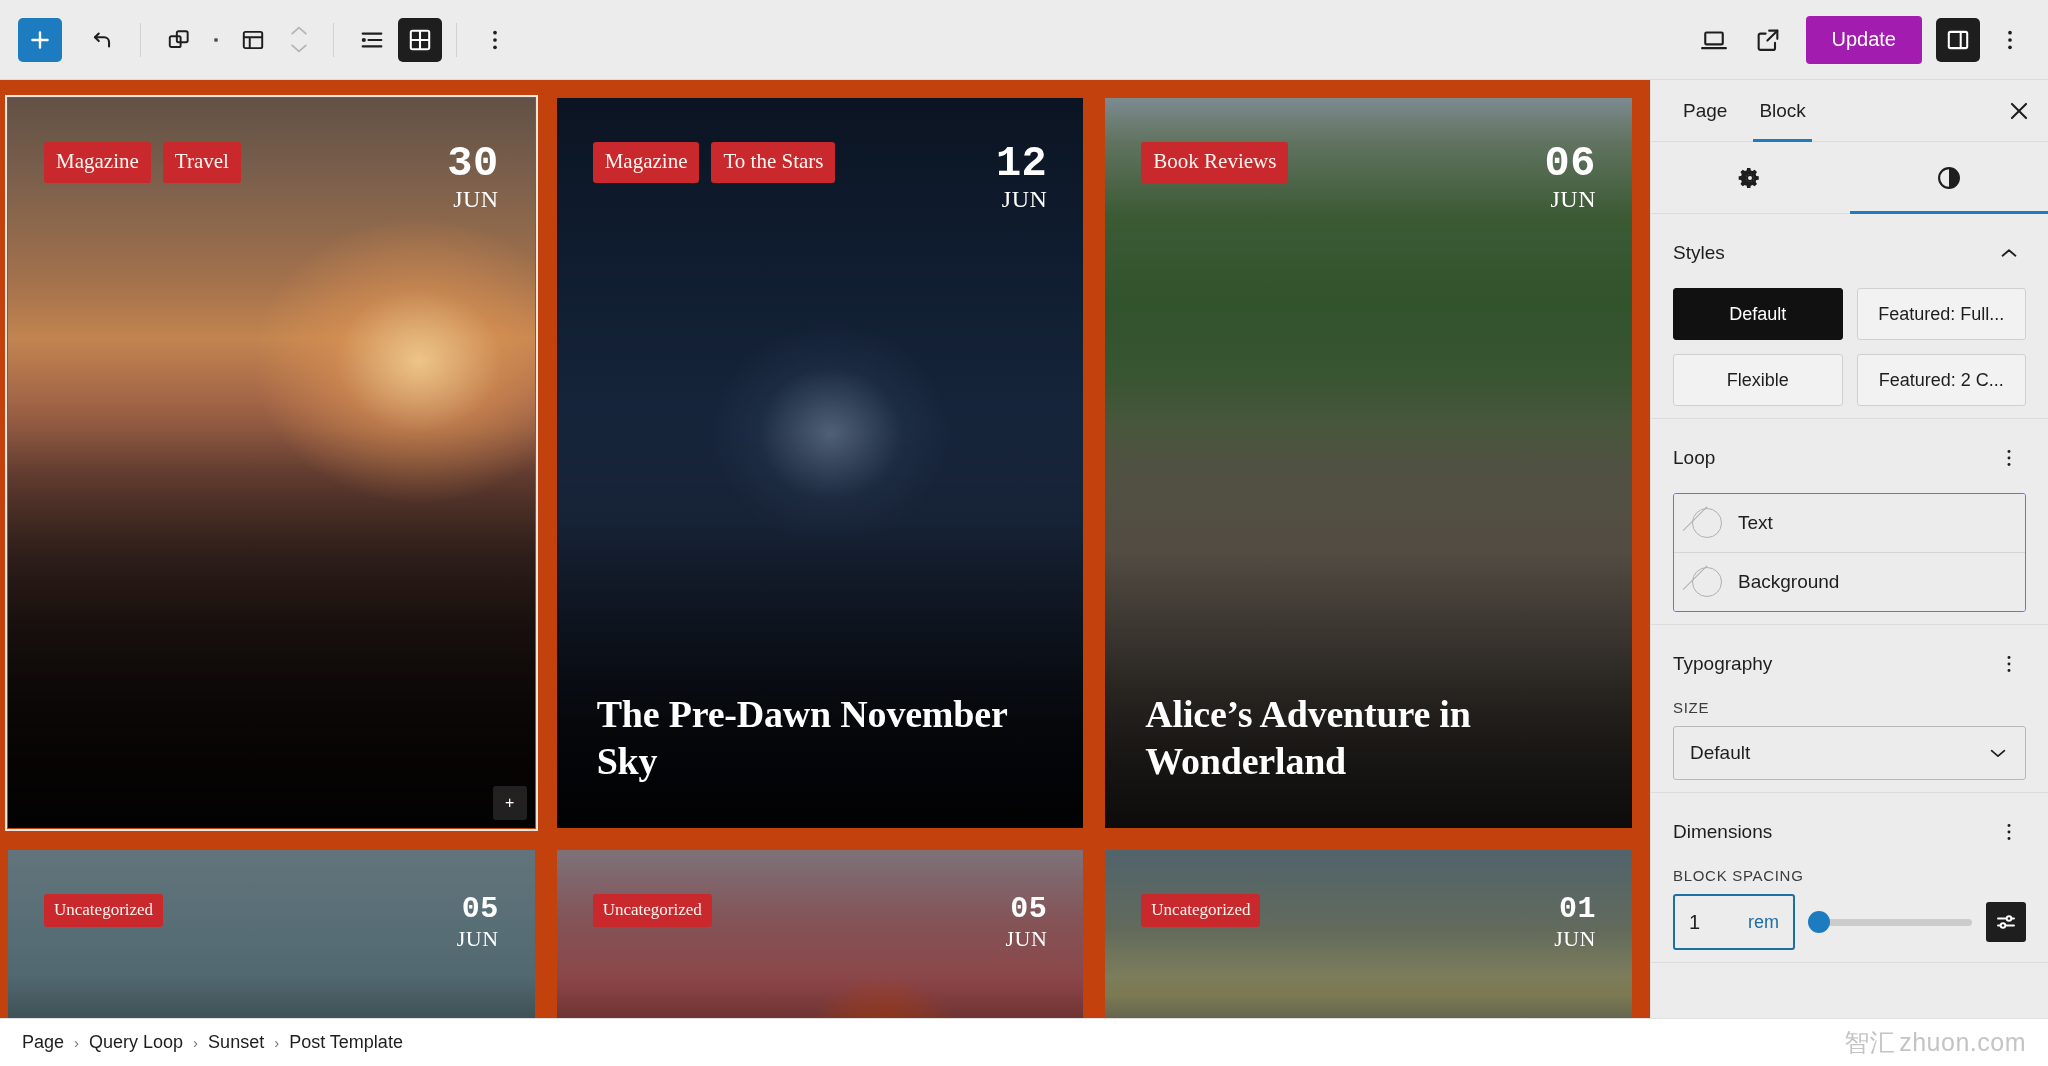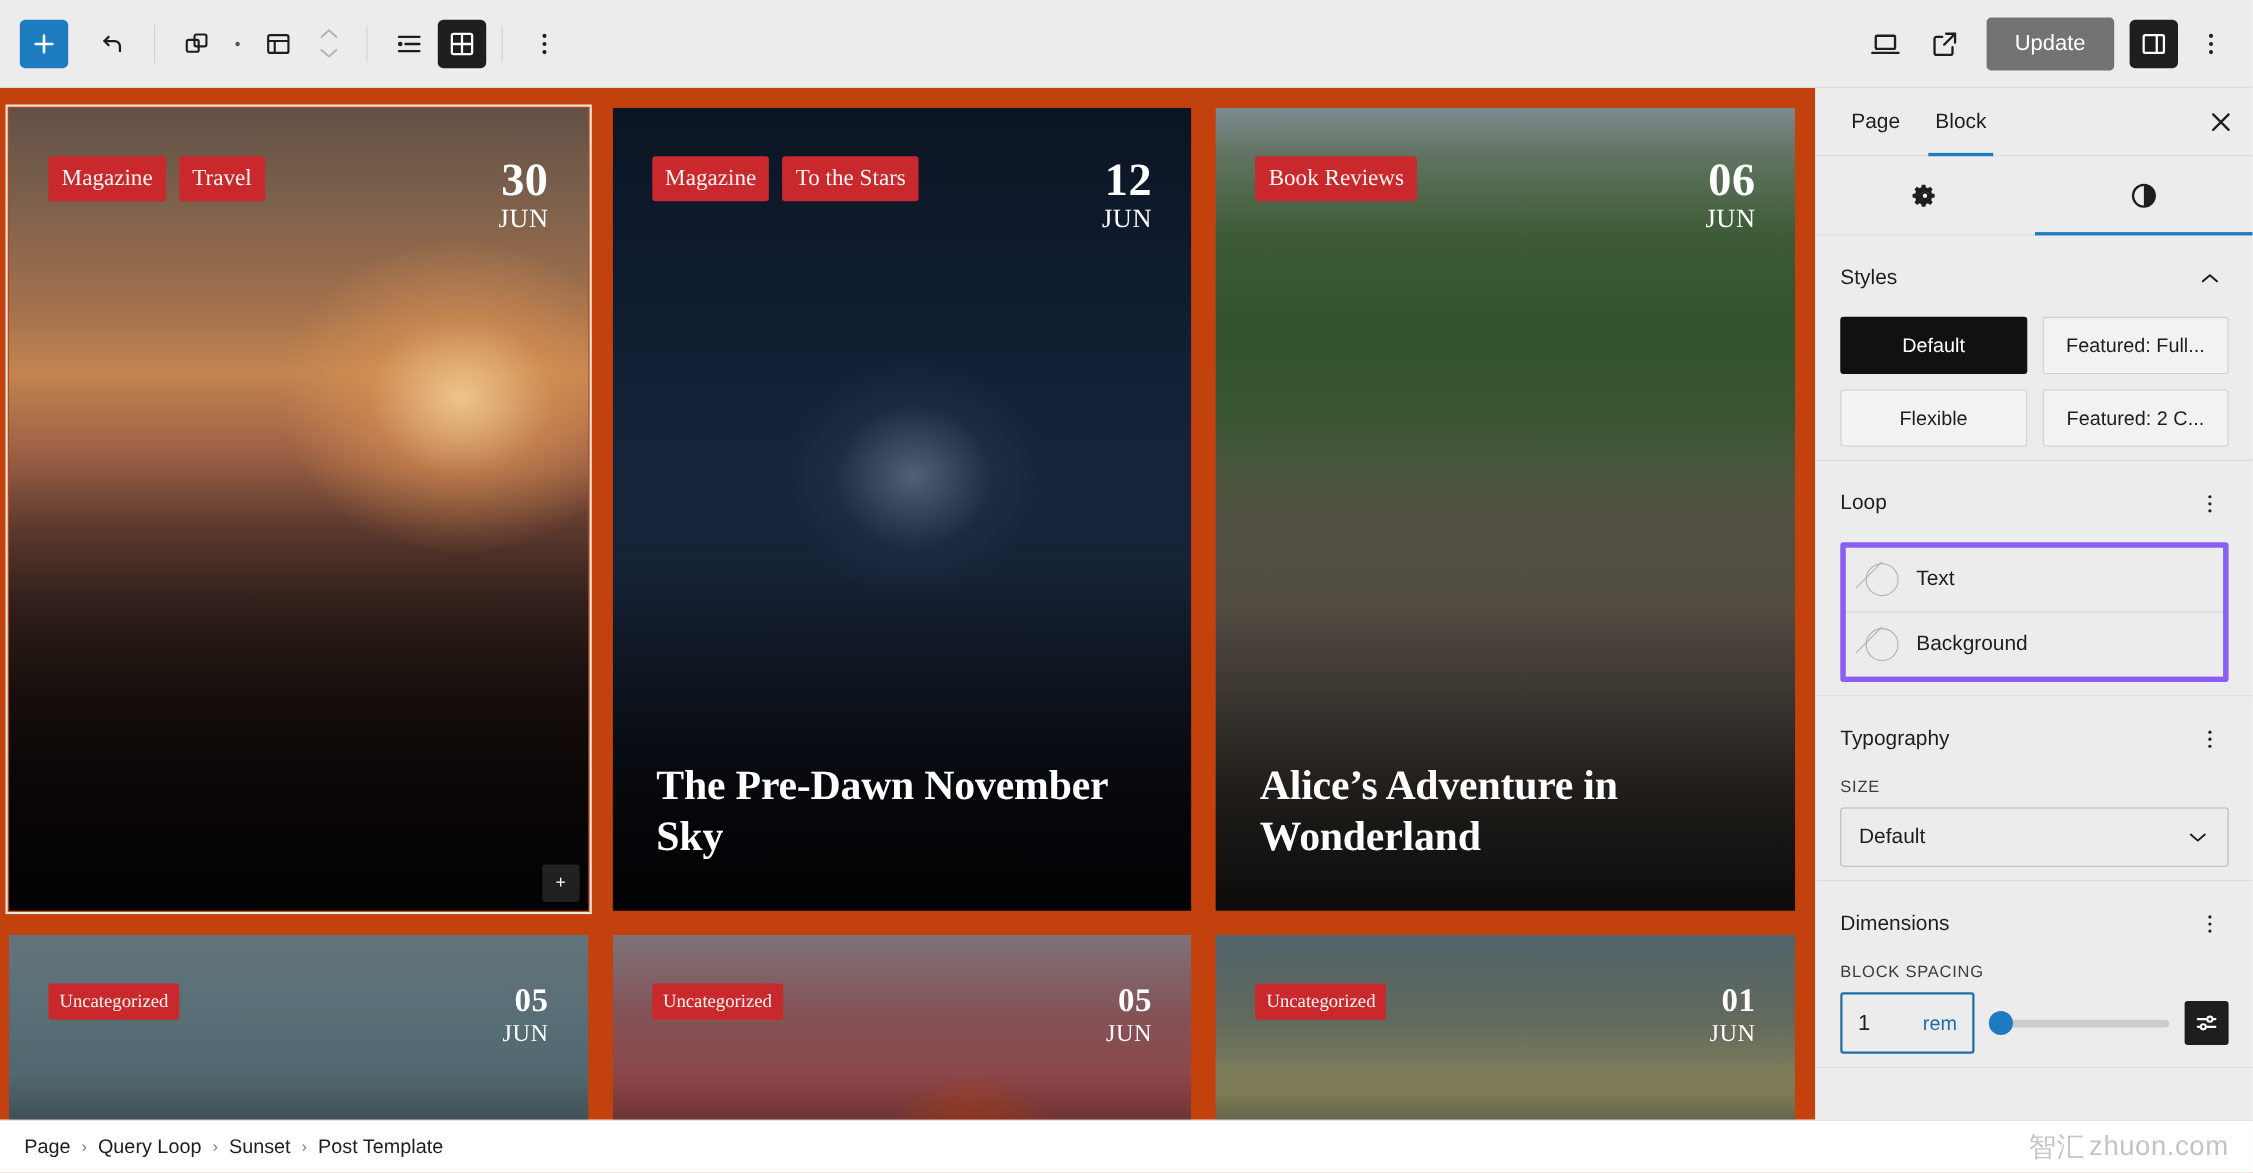--- a/index.html
+++ b/index.html
@@ -34,21 +34,21 @@
     border-radius: 5px; margin-right: 14px; margin-left: 8px;
   }
   .tb-btn.active-dark {
     background: #1e1e1e; color: #fff; width: 44px; height: 44px; border-radius: 5px;
   }
   .tb-btn.muted { color: #b4b4b4; }
   .tb-sep { width: 1px; height: 34px; background: #d2d2d2; margin: 0 12px; }
   .tb-dot { width: 4px; height: 4px; border-radius: 50%; background: #555; margin: 0 9px; }
   .stepper { display: flex; flex-direction: column; align-items: center; justify-content: center; width: 40px; height: 48px; gap: 5px; cursor: pointer; }
   .update-btn {
-    background: #737373; color: #fff;
+    background: #a21caf; color: #fff;
     font-size: 20px; font-weight: 400;
     padding: 0 26px; height: 48px;
     border: none; border-radius: 4px; cursor: pointer;
     font-family: "Liberation Sans", sans-serif;
     margin: 0 8px;
   }
 
   
   .body-split { display: flex; flex: 1; min-height: 0; }
 
@@ -81,21 +81,21 @@
   .badges { display: flex; gap: 12px; flex-wrap: wrap; }
   .badge {
     background: #c9282d; color: #fdf6f1;
     font-family: "Liberation Serif", serif;
     font-size: 21px; line-height: 1;
     padding: 9px 12px 11px 12px; border-radius: 3px;
     white-space: nowrap;
   }
   .card.row2 .badge { font-size: 17px; padding: 7px 10px 9px 10px; }
   .date { text-align: right; color: #fff; font-family: "Liberation Serif", serif; }
-  .date .dnum { font-size: 42px; font-weight: 700; line-height: 1.05; letter-spacing: 0.5px; }
+  .date .dnum { font-size: 42px; font-weight: 700; line-height: 1.05; letter-spacing: 0.5px; font-family: Liberation Mono, monospace; }
   .date .dmon { font-size: 24px; letter-spacing: 0.5px; }
   .card.row2 .date .dnum { font-size: 30px; }
   .card.row2 .date .dmon { font-size: 22px; }
 
   .card-bottom { position: relative; padding: 0 40px 44px 40px; }
   .card-title {
     color: #ffffff;
     font-family: "Liberation Serif", serif;
     font-size: 38px; line-height: 1.22; font-weight: 700;
     letter-spacing: -0.2px;
@@ -181,21 +181,21 @@
   .style-grid { display: grid; grid-template-columns: 1fr 1fr; gap: 14px; }
   .style-btn {
     height: 52px; border: 1px solid #d0d0d0; border-radius: 3px;
     background: #f2f2f2; color: #1e1e1e;
     display: flex; align-items: center; justify-content: center;
     font-size: 18px; cursor: pointer; overflow: hidden; white-space: nowrap;
     font-family: "Liberation Sans", sans-serif;
   }
   .style-btn.active { background: #111111; color: #ffffff; border-color: #111111; font-weight: 500; }
 
-  .color-list { border: 5px solid #8b5cf6; border-radius: 3px; overflow: hidden; text-align: center; }
+  .color-list { border: 1px solid #8b5cf6; border-radius: 3px; overflow: hidden; text-align: center; }
   .color-row {
     display: flex; align-items: center; gap: 16px;
     padding: 14px 18px; cursor: pointer; background: #ececec;
   }
   .color-row + .color-row { border-top: 1px solid #d6d6d6; }
   .swatch-none {
     width: 30px; height: 30px; border-radius: 50%;
     border: 1px solid #b0b0b0; position: relative; flex-shrink: 0;
   }
   .swatch-none::after {

